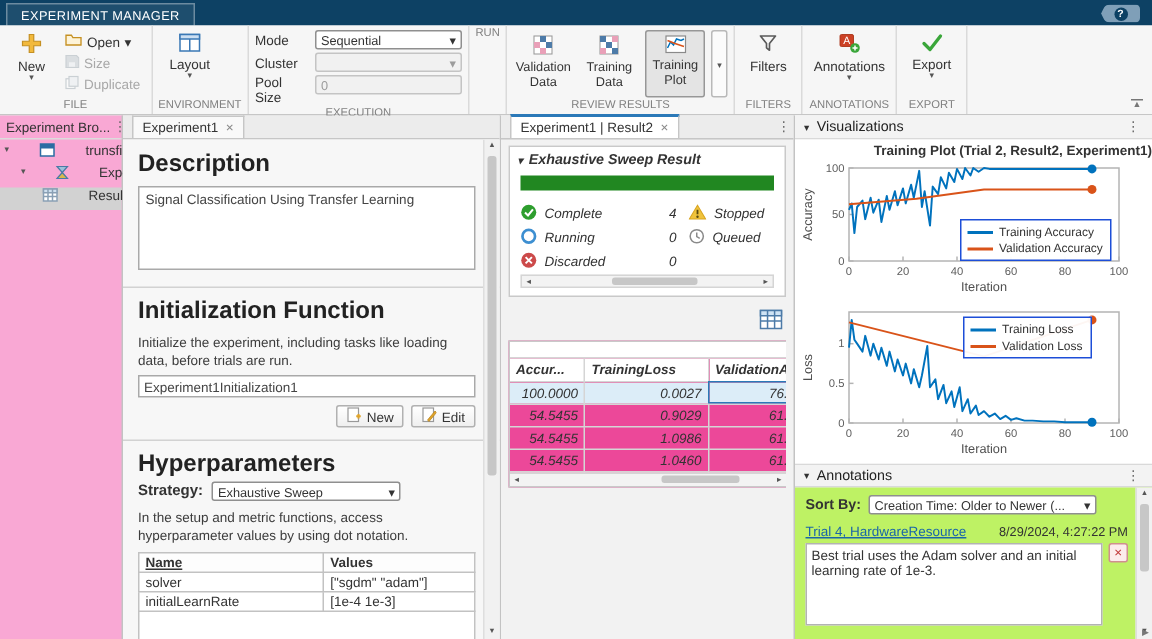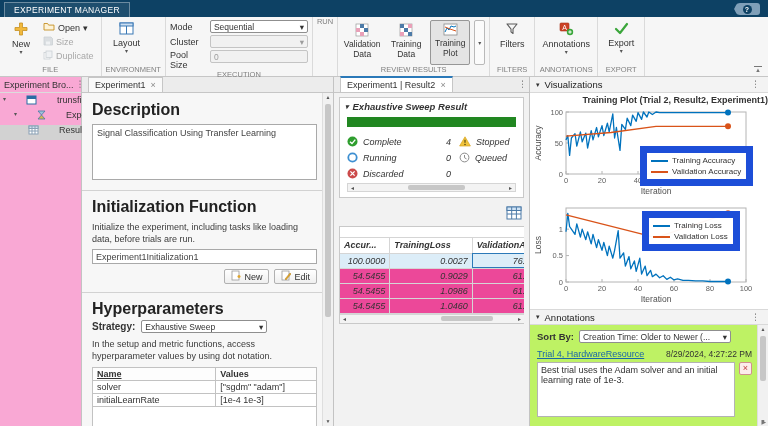--- a/index.html
+++ b/index.html
@@ -121,21 +121,21 @@
   
   .rightcol { width:238px; display:flex; flex-direction:column; background:#fff; }
   .panel-header { height:16px; background:#f3f3f3; border-bottom:1px solid #d9d9d9; display:flex;
                   align-items:center; gap:5px; padding:0 6px; font-size:9.5px; color:#222; }
   .panel-header .sp { flex:1; }
   .viz-content { height:216px; background:#fff; position:relative; padding-top:2px; }
   .plot-title { text-align:right; font-size:9px; font-weight:bold; color:#333; height:13px; }
   .chart { position:relative; }
   .chart svg text.tick { font-size:7.5px; fill:#5f5f5f; font-family:"Liberation Sans",sans-serif; }
   .chart svg text.axlabel { font-size:8.5px; fill:#4f4f4f; font-family:"Liberation Sans",sans-serif; }
-  .legend { position:absolute; background:rgba(255,255,255,.95); border:7px solid #1d4ed8; padding:2px 5px 2px 4px; }
+  .legend { position:absolute; background:rgba(255,255,255,.95); border:1px solid #1d4ed8; padding:2px 5px 2px 4px; }
   .leg-row { display:flex; align-items:center; gap:4px; height:11px; }
   .leg-swatch { width:17px; height:0; border-top:2px solid #000; }
   .leg-label { font-size:8px; color:#333; white-space:nowrap; }
 
   .ann-content { flex:1; background:#bef264; position:relative; padding:5px 16px 0 7px; }
   .sort-row { display:flex; align-items:center; gap:5px; margin-bottom:6px; }
   .sort-row b { font-size:9.5px; }
   .ann-link { color:#1a66a8; text-decoration:underline; font-size:9px; cursor:pointer; white-space:nowrap; }
   .ann-meta { display:flex; justify-content:space-between; align-items:baseline; margin-bottom:3px; }
   .ann-time { font-size:8.5px; color:#333; white-space:nowrap; }

